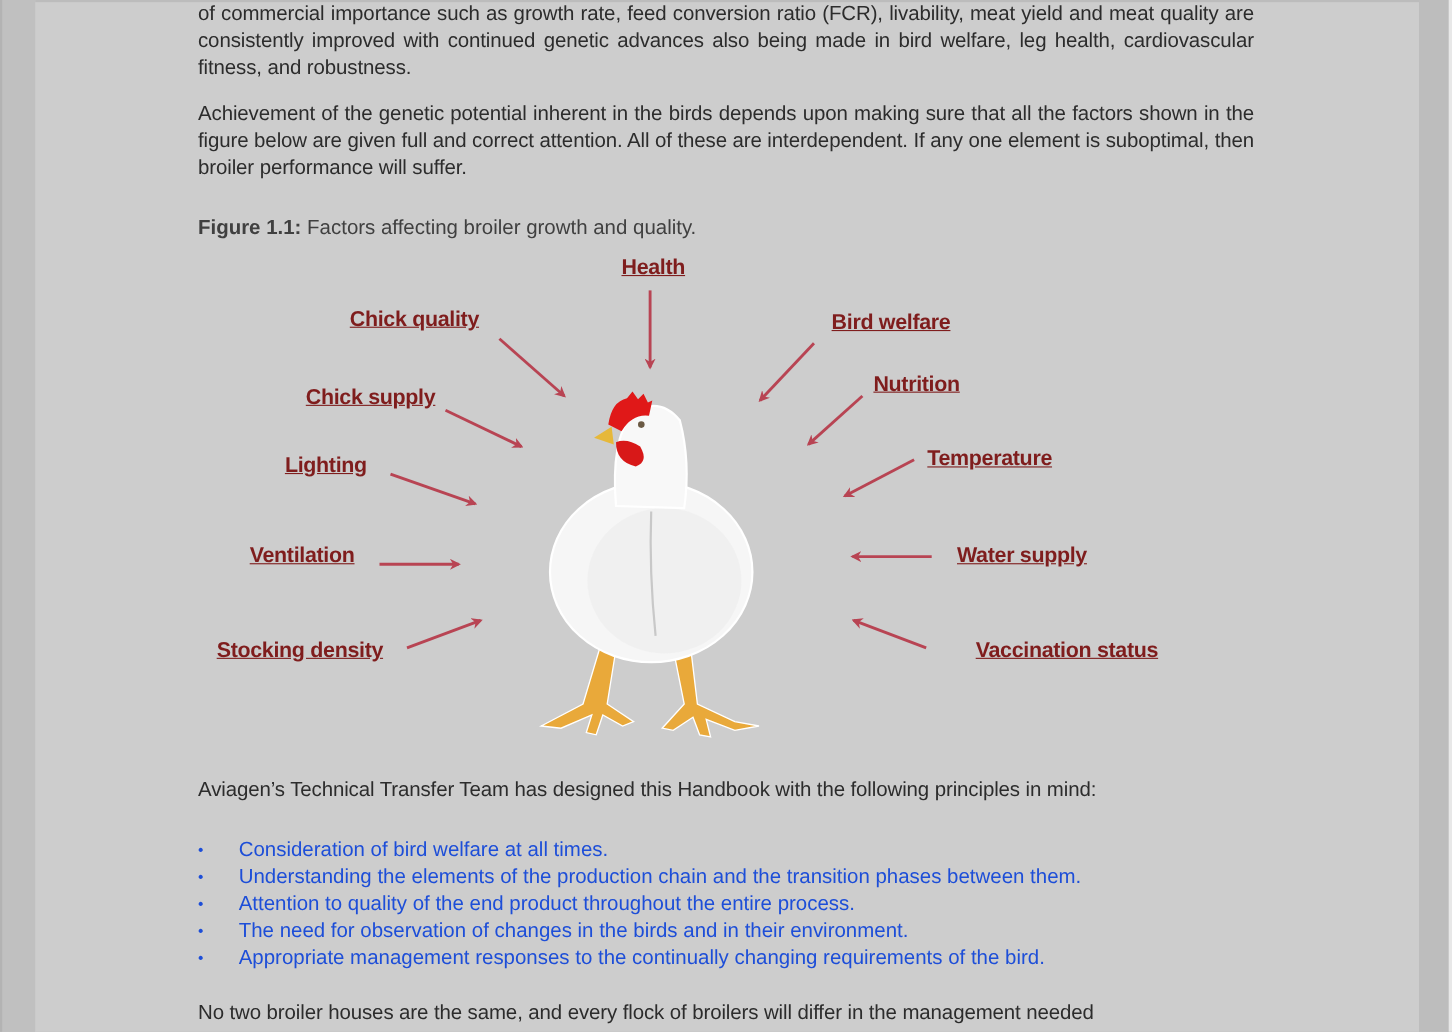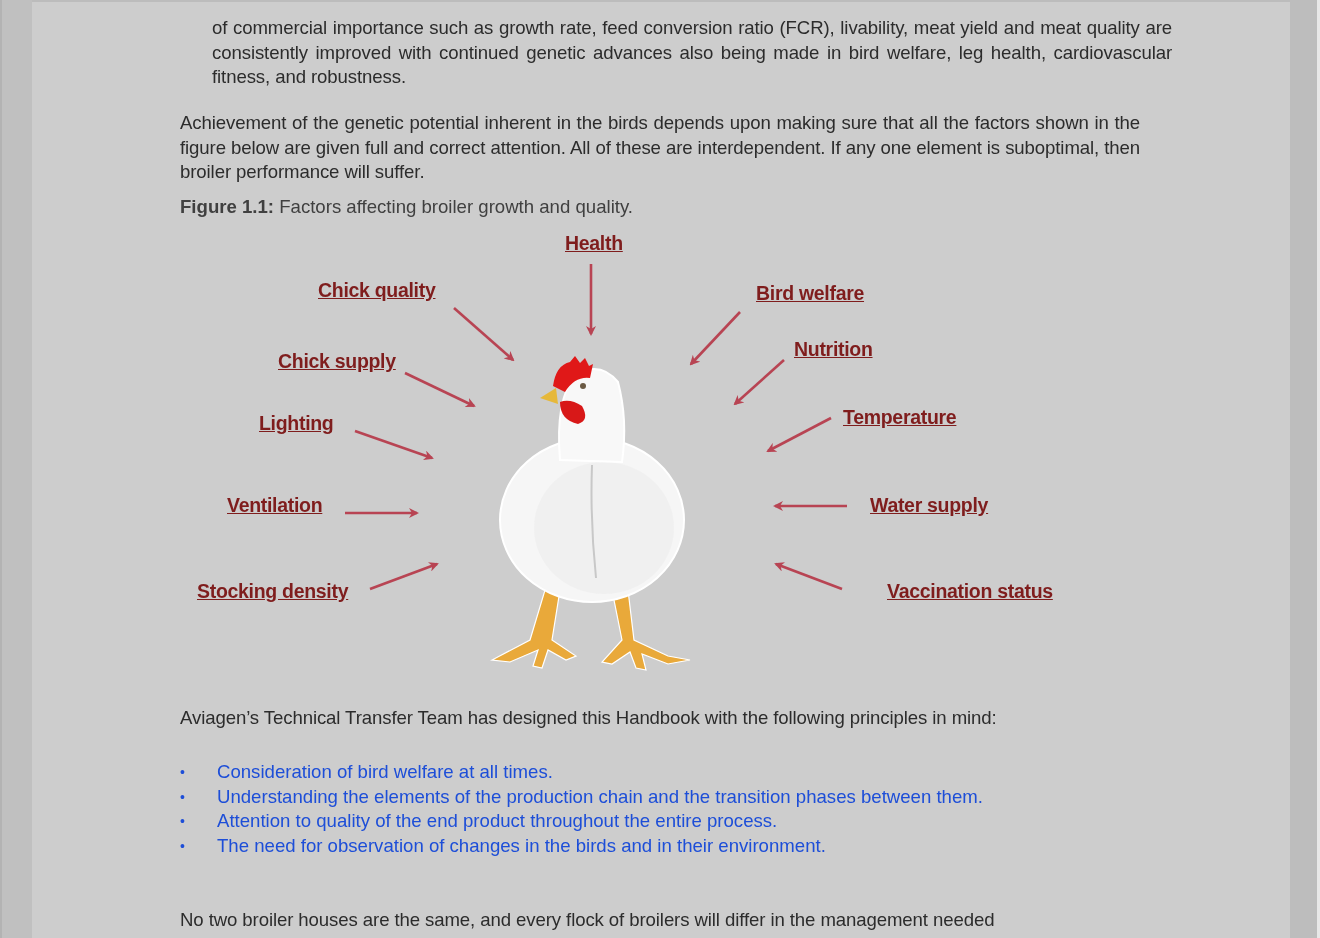--- a/index.html
+++ b/index.html
@@ -2,22 +2,22 @@
 <html><head>
 <meta charset="utf-8">
 <style>
   html, body { margin:0; padding:0; }
   body { width:1320px; height:938px; overflow:hidden; background:#bfbfbf; position:relative;
          font-family:"Liberation Sans", "DejaVu Sans", sans-serif; }
   .edge-left { position:absolute; left:0; top:0; width:32px; height:938px; background:#c0c0c0; border-left:2px solid #b3b3b3; box-sizing:border-box; }
   .edge-right { position:absolute; right:0; top:0; width:30px; height:938px; background:#bdbdbd; border-right:3px solid #e8e8e8; box-sizing:border-box;}
   .page { position:absolute; left:32px; top:0; width:1258px; height:938px; background:#cdcdcd; border-top:2px solid #bcbcbc; box-sizing:border-box; }
   .text { position:absolute; left:180px; width:960px; color:#2c2c2c; font-size:18.6px; line-height:24.5px; text-align:justify; letter-spacing:-0.1px; }
-  .p1 { top:16px;margin-left:32px; }
-  .p2 { top:111px; }
+  .p1 { top:0px; }
+  .p2 { top:91px; }
   .fig-caption { position:absolute; left:180px; top:196px; font-size:18.6px; color:#404040; }
   .fig-caption b { font-weight:bold; }
   .lbl { position:absolute; color:#7f1d1d; font-weight:bold; font-size:19.5px; letter-spacing:-0.3px; white-space:nowrap;text-decoration:underline; }
   svg.arrows { position:absolute; left:0; top:0; width:1320px; height:938px; pointer-events:none; }
   .p3 { top:706px; }
   ul.bullets { position:absolute; left:180px; top:760px; margin:0; padding:0; list-style:none; width:960px; font-size:18.6px; line-height:24.6px; color:#1d4ed8; }
   ul.bullets li { position:relative; padding-left:37px; }
   ul.bullets li::before { content:"•"; position:absolute; left:0; font-size:14px; }
   .p4 { top:908px; }
 </style>
@@ -91,15 +91,16 @@
   </g>
 </svg>
 
 <div class="text p3">Aviagen’s Technical Transfer Team has designed this Handbook with the following principles in mind:</div>
 
 <ul class="bullets">
   <li>Consideration of bird welfare at all times.</li>
   <li>Understanding the elements of the production chain and the transition phases between them.</li>
   <li>Attention to quality of the end product throughout the entire process.</li>
   <li>The need for observation of changes in the birds and in their environment.</li>
+  <li>Appropriate management responses to the continually changing requirements of the bird.</li>
 </ul>
 
 <div class="text p4">No two broiler houses are the same, and every flock of broilers will differ in the management needed</div>
 
 </body></html>

